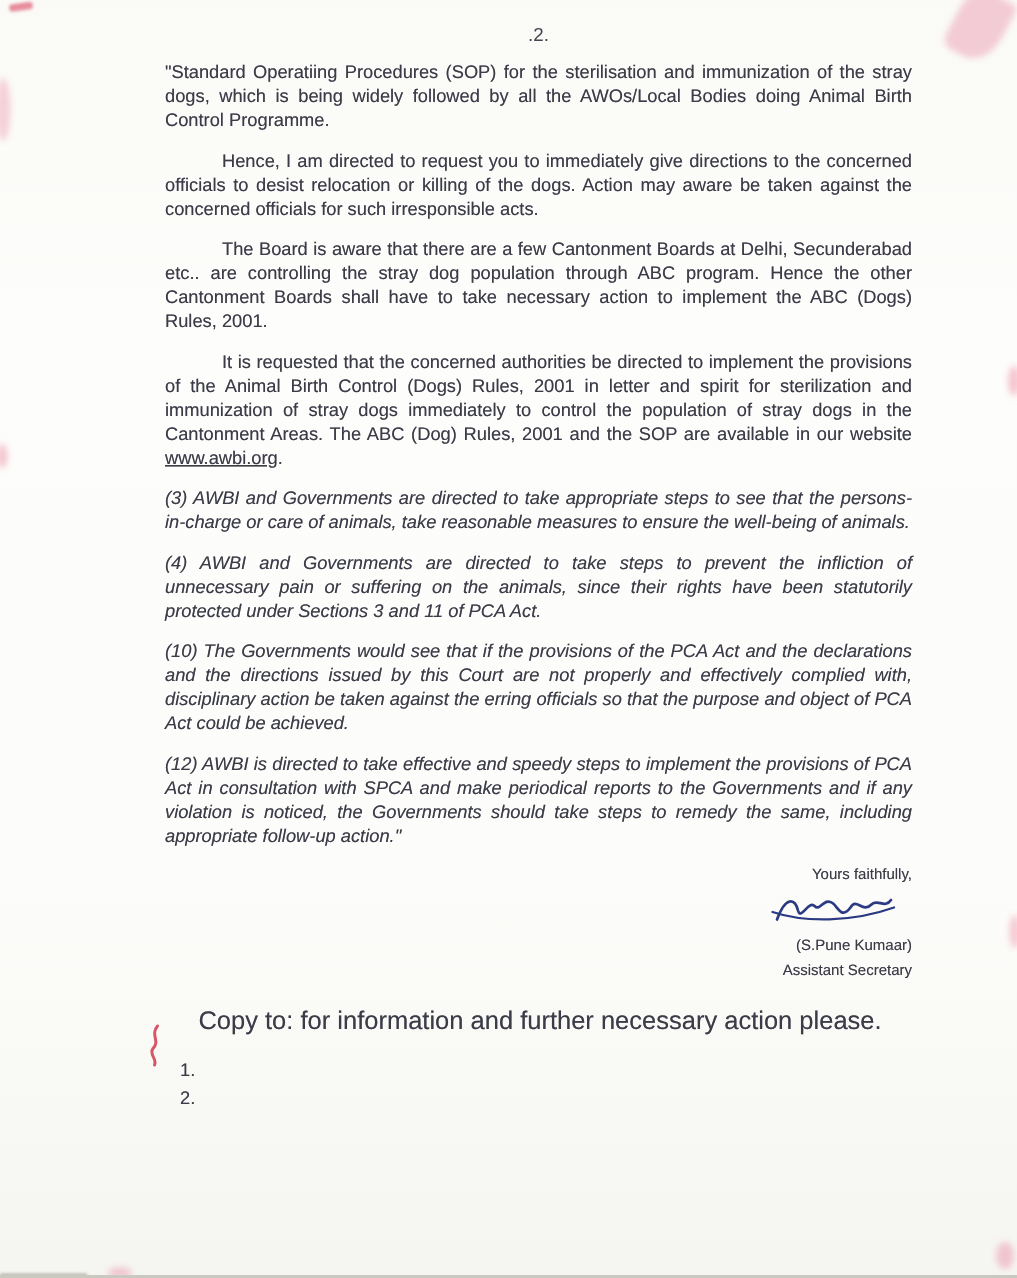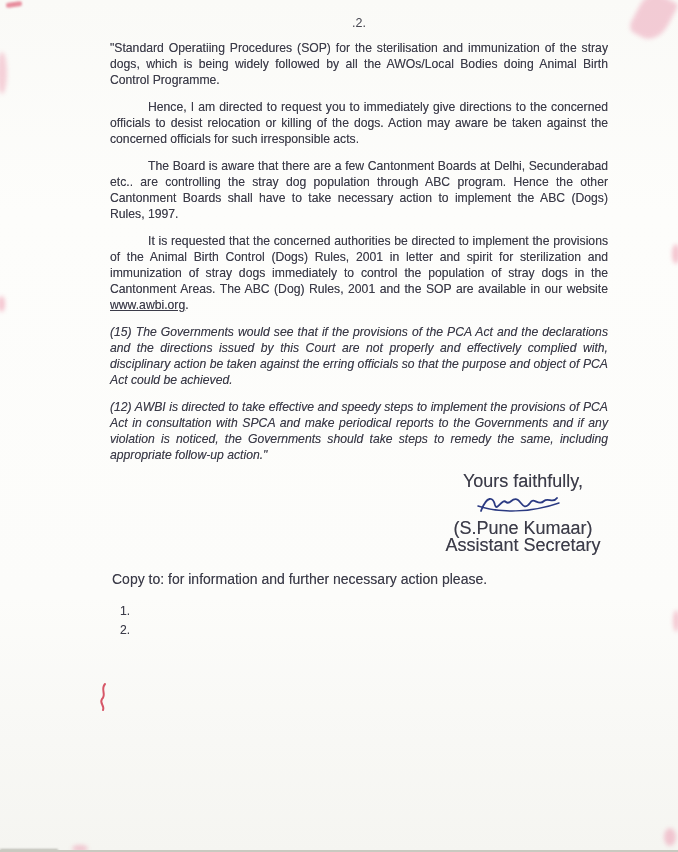--- a/index.html
+++ b/index.html
@@ -37,35 +37,36 @@
     margin-left:52px;
     margin-right:1px;
   }
   .doc-link {
     color:inherit;
     text-decoration:underline;
   }
   .signoff {
     display:flex;
     flex-direction:column;
-    align-items:center;
+    align-items:flex-end;
     width:170px;
     margin-left:auto;
     margin-top:4px;
-    font-size:18px;
+    font-size:10px;
     line-height:15px;
     text-shadow:0 0 0.4px rgba(60,60,74,0.55);
   }
   .signoff .sig-wrap { margin:2px 10px 0 0; height:28px; }
   .signoff .name, .signoff .title { margin-top:2px; }
   .copy-heading {
     margin:18px 0 0 2px;
-    font-size:14px;
+    font-size:17px;
     line-height:16px;
     text-shadow:0 0 0.4px rgba(60,60,74,0.55);
+    text-align:center;
   }
   .copy-list { margin-top:16px; }
   .copy-item {
     display:flex;
     font-size:12.2px;
     line-height:16px;
     margin:0 0 3px 10px;
     text-shadow:0 0 0.4px rgba(60,60,74,0.55);
   }
   .copy-item .num { width:38px; flex:0 0 38px; }
@@ -100,28 +101,30 @@
   </svg>
 
   <div class="content">
 
     <div class="page-number">.2.</div>
 
     <p class="body-para">"Standard Operatiing Procedures (SOP) for the sterilisation and immunization of the stray dogs, which is being widely followed by all the AWOs/Local Bodies doing Animal Birth Control Programme.</p>
 
     <p class="body-para indent">Hence, I am directed to request you to immediately give directions to the concerned officials to desist relocation or killing of the dogs. Action may aware be taken against the concerned officials for such irresponsible acts.</p>
 
-    <p class="body-para indent">The Board is aware that there are a few Cantonment Boards at Delhi, Secunderabad etc.. are controlling the stray dog population through ABC program. Hence the other Cantonment Boards shall have to take necessary action to implement the ABC (Dogs) Rules, 1997.</p>
+    <p class="body-para indent">The Board is aware that there are a few Cantonment Boards at Delhi, Secunderabad etc.. are controlling the stray dog population through ABC program. Hence the other Cantonment Boards shall have to take necessary action to implement the ABC (Dogs) Rules, 2001.</p>
 
     <p class="body-para indent"><span>It is requested that the concerned authorities be directed to implement the provisions of the Animal Birth Control (Dogs) Rules, 2001 in letter and spirit for sterilization and immunization of stray dogs immediately to control the population of stray dogs in the Cantonment Areas. The ABC (Dog) Rules, 2001 and the SOP are available in our website </span><span class="doc-link">www.awbi.org</span><span>.</span></p>
 
 
+    <p class="body-para quote">(3) AWBI and Governments are directed to take appropriate steps to see that the persons-in-charge or care of animals, take reasonable measures to ensure the well-being of animals.</p>
 
+    <p class="body-para quote">(4) AWBI and Governments are directed to take steps to prevent the infliction of unnecessary pain or suffering on the animals, since their rights have been statutorily protected under Sections 3 and 11 of PCA Act.</p>
 
-    <p class="body-para quote">(15) The Governments would see that if the provisions of the PCA Act and the declarations and the directions issued by this Court are not properly and effectively complied with, disciplinary action be taken against the erring officials so that the purpose and object of PCA Act could be achieved.</p>
+    <p class="body-para quote">(10) The Governments would see that if the provisions of the PCA Act and the declarations and the directions issued by this Court are not properly and effectively complied with, disciplinary action be taken against the erring officials so that the purpose and object of PCA Act could be achieved.</p>
 
     <p class="body-para quote">(12) AWBI is directed to take effective and speedy steps to implement the provisions of PCA Act in consultation with SPCA and make periodical reports to the Governments and if any violation is noticed, the Governments should take steps to remedy the same, including appropriate follow-up action."</p>
 
 
     <div class="signoff">
       <div class="valediction">Yours faithfully,</div>
       <div class="sig-wrap">
         <svg width="86" height="28" viewBox="0 0 86 28">
           <path d="M6 20 C 12 4, 18 6, 20 14 C 22 21, 27 7, 31 11 C 35 15, 37 5, 43 9 C 47 12, 49 20, 55 12 C 59 5, 63 16, 69 10 C 73 6, 78 13, 82 7" stroke="#2b3a82" stroke-width="1.8" fill="none" stroke-linecap="round"></path>
           <path d="M3 15 C 24 22, 56 22, 84 12" stroke="#2b3a82" stroke-width="1.5" fill="none" stroke-linecap="round"></path>

